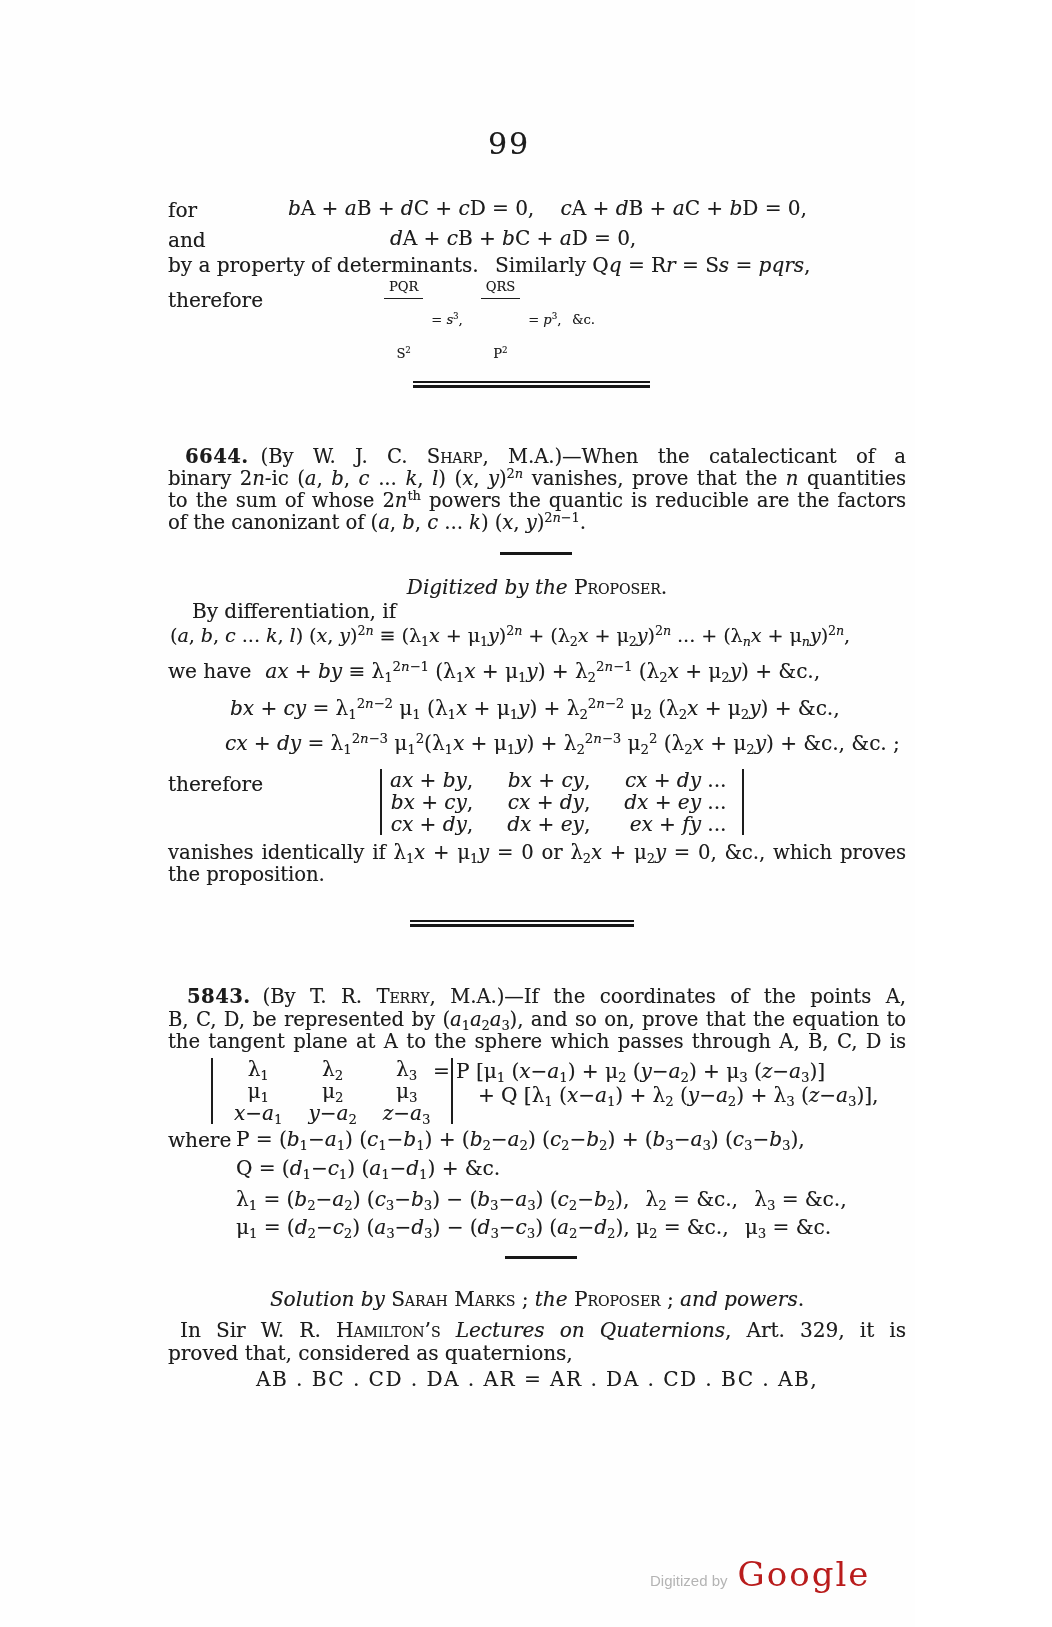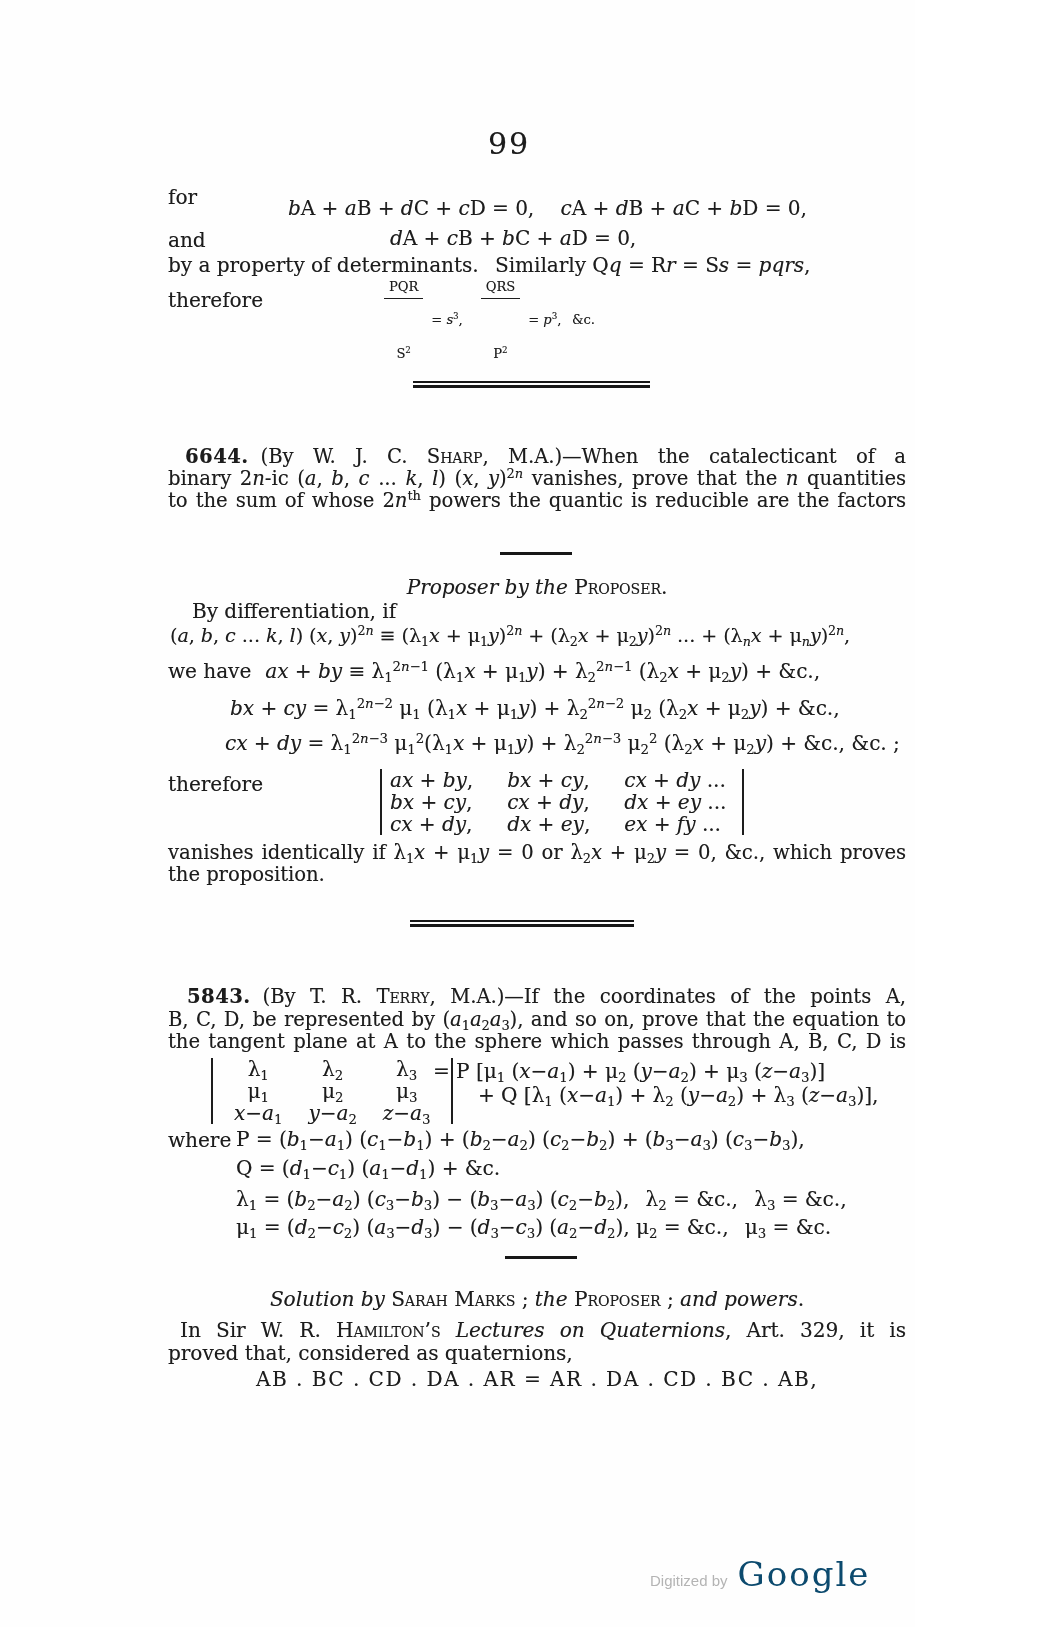--- a/index.html
+++ b/index.html
@@ -29,37 +29,37 @@
   
   .fracrow{position:absolute;left:380px;top:276px;white-space:nowrap;font-size:13px;}
   .frac{display:inline-block;text-align:center;vertical-align:middle;margin:0 4px;}
   .frac .num{display:block;border-bottom:1.6px solid #1d1d1d;padding:0 5px 1px;line-height:21px;}
   .frac .den{display:block;padding-top:1px;line-height:21px;margin-top:43px;}
   
   .det{position:absolute;display:flex;align-items:stretch;}
   .det .bar{width:2px;background:#1d1d1d;}
   .det table{border-collapse:collapse;margin:0 8px;}
   .det td{font-size:20px;line-height:22px;padding:0;}
-  .det-6644 td{text-align:left;padding-right:34px;}
+  .det-6644 td{text-align:right;padding-right:34px;}
   .det-6644 td:last-child{padding-right:8px;}
   .det-5843 td{text-align:center;padding:0 13px;}
   
   .watermark{position:absolute;left:650px;top:1554px;display:flex;align-items:baseline;gap:10px;
              text-shadow:none;}
   .wm-text{font-family:"Liberation Sans","DejaVu Sans",sans-serif;font-size:15px;color:#b4b4b4;}
-  .wm-logo{font-family:"DejaVu Serif",serif;font-size:34px;color:#0c4a6e;letter-spacing:2px;}
+  .wm-logo{font-family:"DejaVu Serif",serif;font-size:34px;color:#b91c1c;letter-spacing:2px;}
 </style>
 </head>
 <body>
 
 <div class="page">
 
   <div class="pagenum">99</div>
 
-  <div class="abs" style="left:168px;top:185px;font-size:20px">for</div>
+  <div class="abs" style="left:168px;top:198px;font-size:20px">for</div>
   <div class="eq" style="left:288px;top:197px"><i>b</i>A + <i>a</i>B + <i>d</i>C + <i>c</i>D = 0,  <i>c</i>A + <i>d</i>B + <i>a</i>C + <i>b</i>D = 0,</div>
 
   <div class="abs" style="left:168px;top:228px;font-size:20px">and</div>
   <div class="eq" style="left:390px;top:227px"><i>d</i>A + <i>c</i>B + <i>b</i>C + <i>a</i>D = 0,</div>
 
   <div class="eq" style="left:168px;top:254px">by a property of determinants.  Similarly Q<i>q</i> = R<i>r</i> = S<i>s</i> = <i>pqrs</i>,</div>
 
   <div class="abs" style="left:168px;top:288px;font-size:20px">therefore</div>
   <div class="fracrow">
     <span class="frac">
@@ -74,24 +74,25 @@
     <span>= <i>p</i><sup>3</sup>,  &amp;c.</span>
   </div>
 
   <div class="rule-d" style="left:413px;top:381px;width:237px"></div>
 
   <div class="line just" style="top:446px;text-indent:17px">
     <span class="qn">6644.</span><span>(By W. J. C. <span class="sc">Sharp</span>, M.A.)—When the catalecticant of a</span>
   </div>
   <div class="line just" style="top:468px">binary 2<i>n</i>-ic (<i>a</i>, <i>b</i>, <i>c</i> ... <i>k</i>, <i>l</i>) (<i>x</i>, <i>y</i>)<sup>2<i>n</i></sup> vanishes, prove that the <i>n</i> quantities</div>
   <div class="line just" style="top:490px">to the sum of whose 2<i>n</i><sup>th</sup> powers the quantic is reducible are the factors</div>
+  <div class="line" style="top:512px">of the canonizant of (<i>a</i>, <i>b</i>, <i>c</i> ... <i>k</i>) (<i>x</i>, <i>y</i>)<sup>2<i>n</i>−1</sup>.</div>
 
   <div class="rule-s" style="left:500px;top:552px;width:72px"></div>
 
-  <div class="line ctr" style="top:576px;font-size:20px"><i>Proposer by the</i> <span class="sc">Proposer</span>.</div>
+  <div class="line ctr" style="top:576px;font-size:20px"><i>Digitized by the</i> <span class="sc">Proposer</span>.</div>
   <div class="abs" style="left:192px;top:599px;font-size:20px">By differentiation, if</div>
 
   <div class="eq fs19" style="left:170px;top:624px">(<i>a</i>, <i>b</i>, <i>c</i> ... <i>k</i>, <i>l</i>) (<i>x</i>, <i>y</i>)<sup>2<i>n</i></sup> ≡ (λ<sub>1</sub><i>x</i> + μ<sub>1</sub><i>y</i>)<sup>2<i>n</i></sup> + (λ<sub>2</sub><i>x</i> + μ<sub>2</sub><i>y</i>)<sup>2<i>n</i></sup> ... + (λ<sub><i>n</i></sub><i>x</i> + μ<sub><i>n</i></sub><i>y</i>)<sup>2<i>n</i></sup>,</div>
   <div class="eq" style="left:168px;top:660px">
     <span class="lbl">we have</span><span><i>ax</i> + <i>by</i> ≡ λ<sub>1</sub><sup>2<i>n</i>−1</sup> (λ<sub>1</sub><i>x</i> + μ<sub>1</sub><i>y</i>) + λ<sub>2</sub><sup>2<i>n</i>−1</sup> (λ<sub>2</sub><i>x</i> + μ<sub>2</sub><i>y</i>) + &amp;c.,</span>
   </div>
   <div class="eq" style="left:230px;top:697px"><i>bx</i> + <i>cy</i> = λ<sub>1</sub><sup>2<i>n</i>−2</sup> μ<sub>1</sub> (λ<sub>1</sub><i>x</i> + μ<sub>1</sub><i>y</i>) + λ<sub>2</sub><sup>2<i>n</i>−2</sup> μ<sub>2</sub> (λ<sub>2</sub><i>x</i> + μ<sub>2</sub><i>y</i>) + &amp;c.,</div>
   <div class="eq" style="left:225px;top:732px"><i>cx</i> + <i>dy</i> = λ<sub>1</sub><sup>2<i>n</i>−3</sup> μ<sub>1</sub><sup>2</sup>(λ<sub>1</sub><i>x</i> + μ<sub>1</sub><i>y</i>) + λ<sub>2</sub><sup>2<i>n</i>−3</sup> μ<sub>2</sub><sup>2</sup> (λ<sub>2</sub><i>x</i> + μ<sub>2</sub><i>y</i>) + &amp;c., &amp;c. ;</div>
 
   <div class="abs" style="left:168px;top:772px;font-size:20px">therefore</div>

